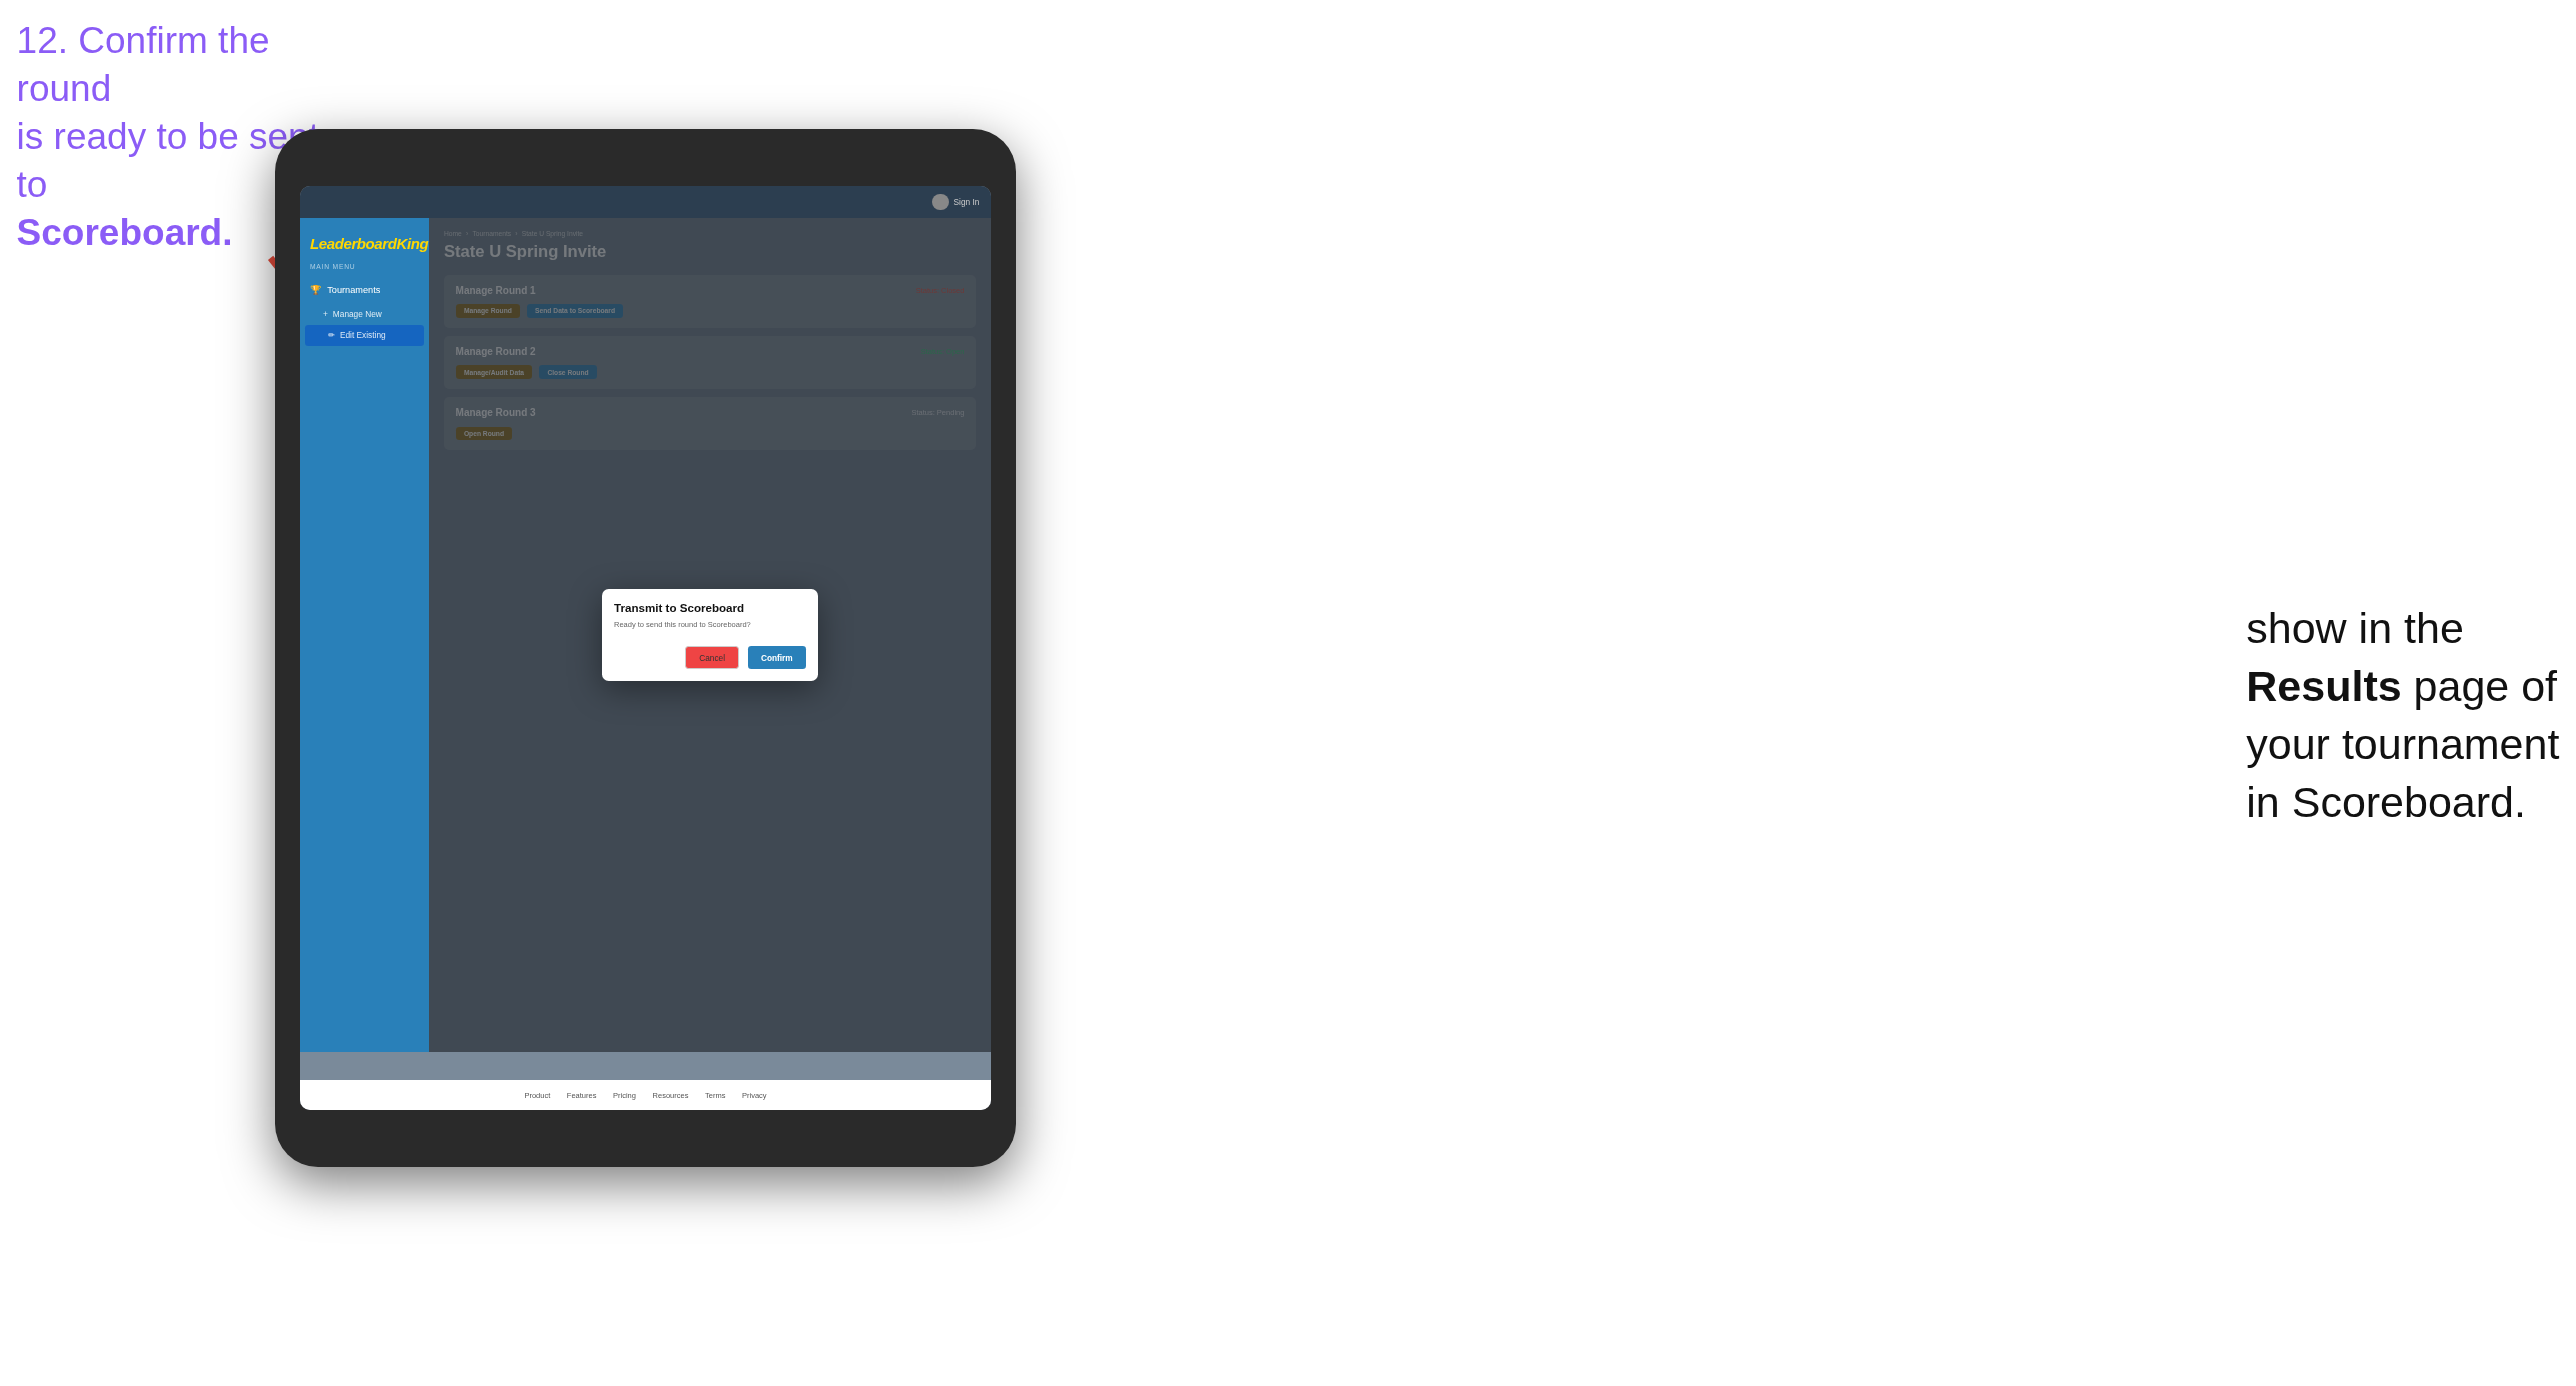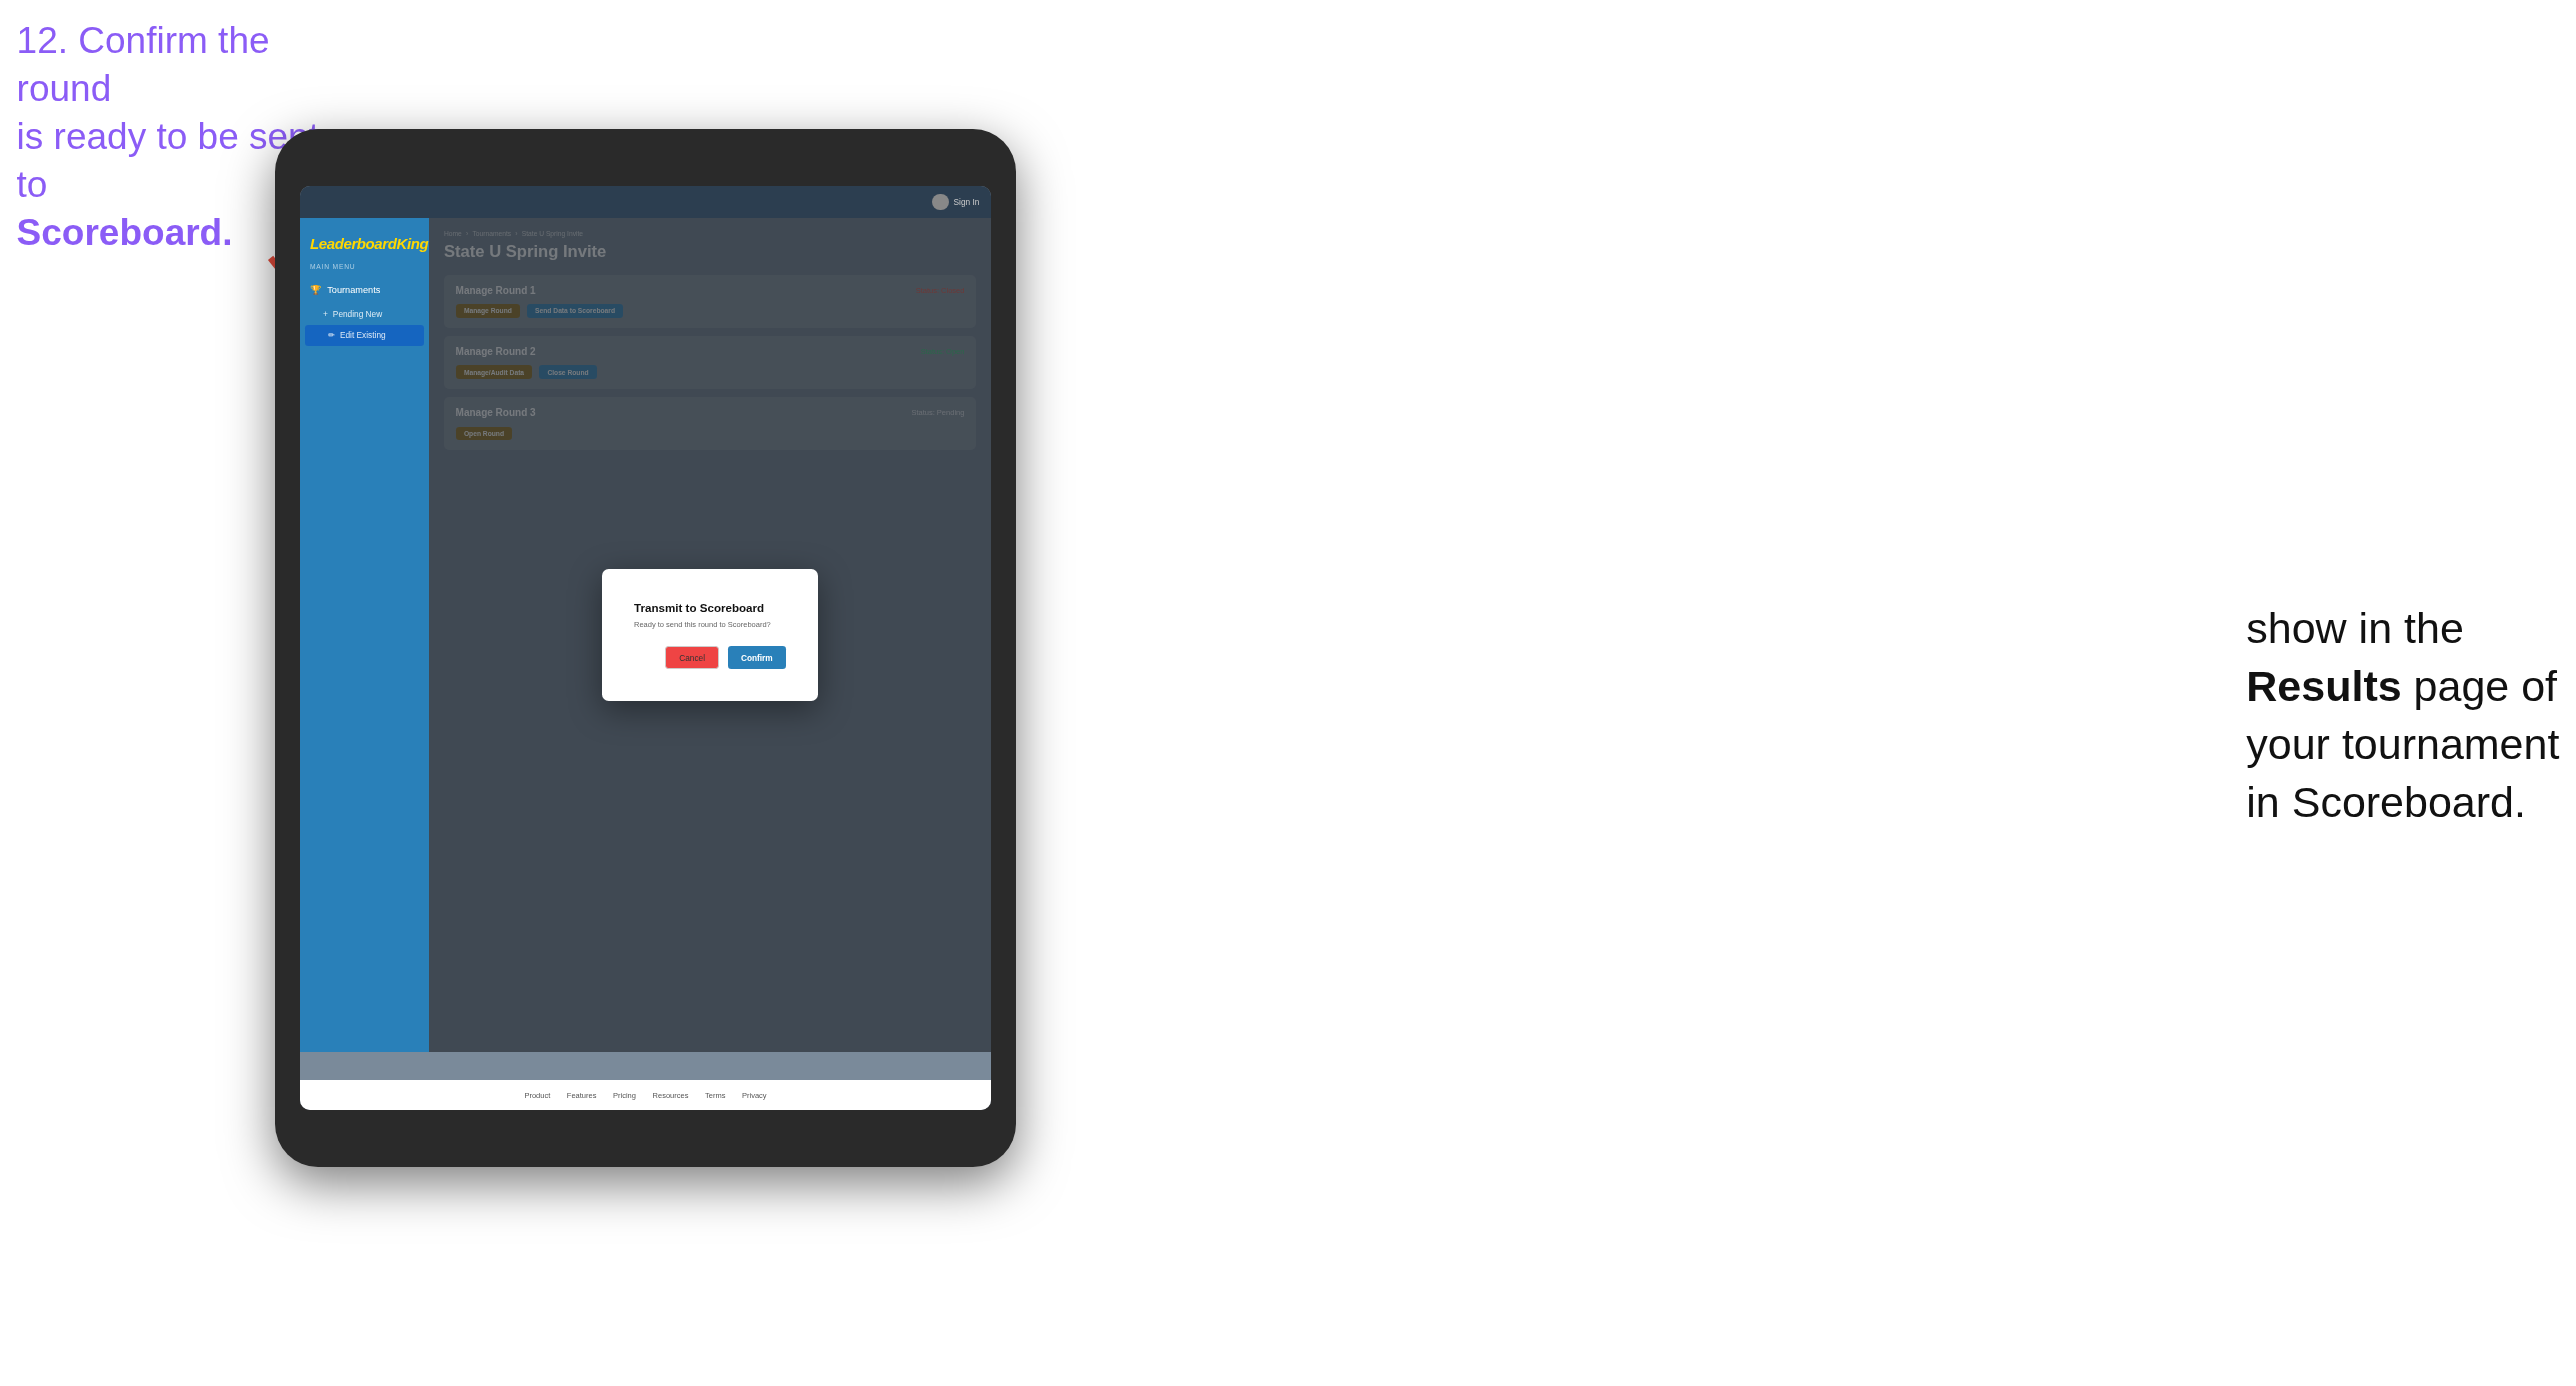--- a/index.html
+++ b/index.html
@@ -270,21 +270,21 @@
       z-index: 10;
       display: flex;
       align-items: center;
       justify-content: center;
     }
 
     
     .modal {
       background: white;
       border-radius: 6.7px;
-      padding: 32px;
+      padding: 12px;
       width: 216px;
       box-shadow: 0 8.3px 33px rgba(0,0,0,0.4);
       position: relative;
       z-index: 11;
     }
     .modal-title {
       font-size: 11.6px;
       font-weight: 700;
       color: #111;
       margin-bottom: 6.7px;
@@ -373,21 +373,21 @@
           </div>
           <div class="main-menu-label">MAIN MENU</div>
 
           <div class="sidebar-item">
             <span class="icon">🏆</span>
             <span>Tournaments</span>
           </div>
 
           <div class="sidebar-sub-item">
             <span>+</span>
-            <span>Pending New</span>
+            <span>Manage New</span>
           </div>
 
           <div class="sidebar-sub-item active">
             <span>✏</span>
             <span>Edit Existing</span>
           </div>
         </div>
 
         <div class="content">
           <div class="content-inner dimmed">

